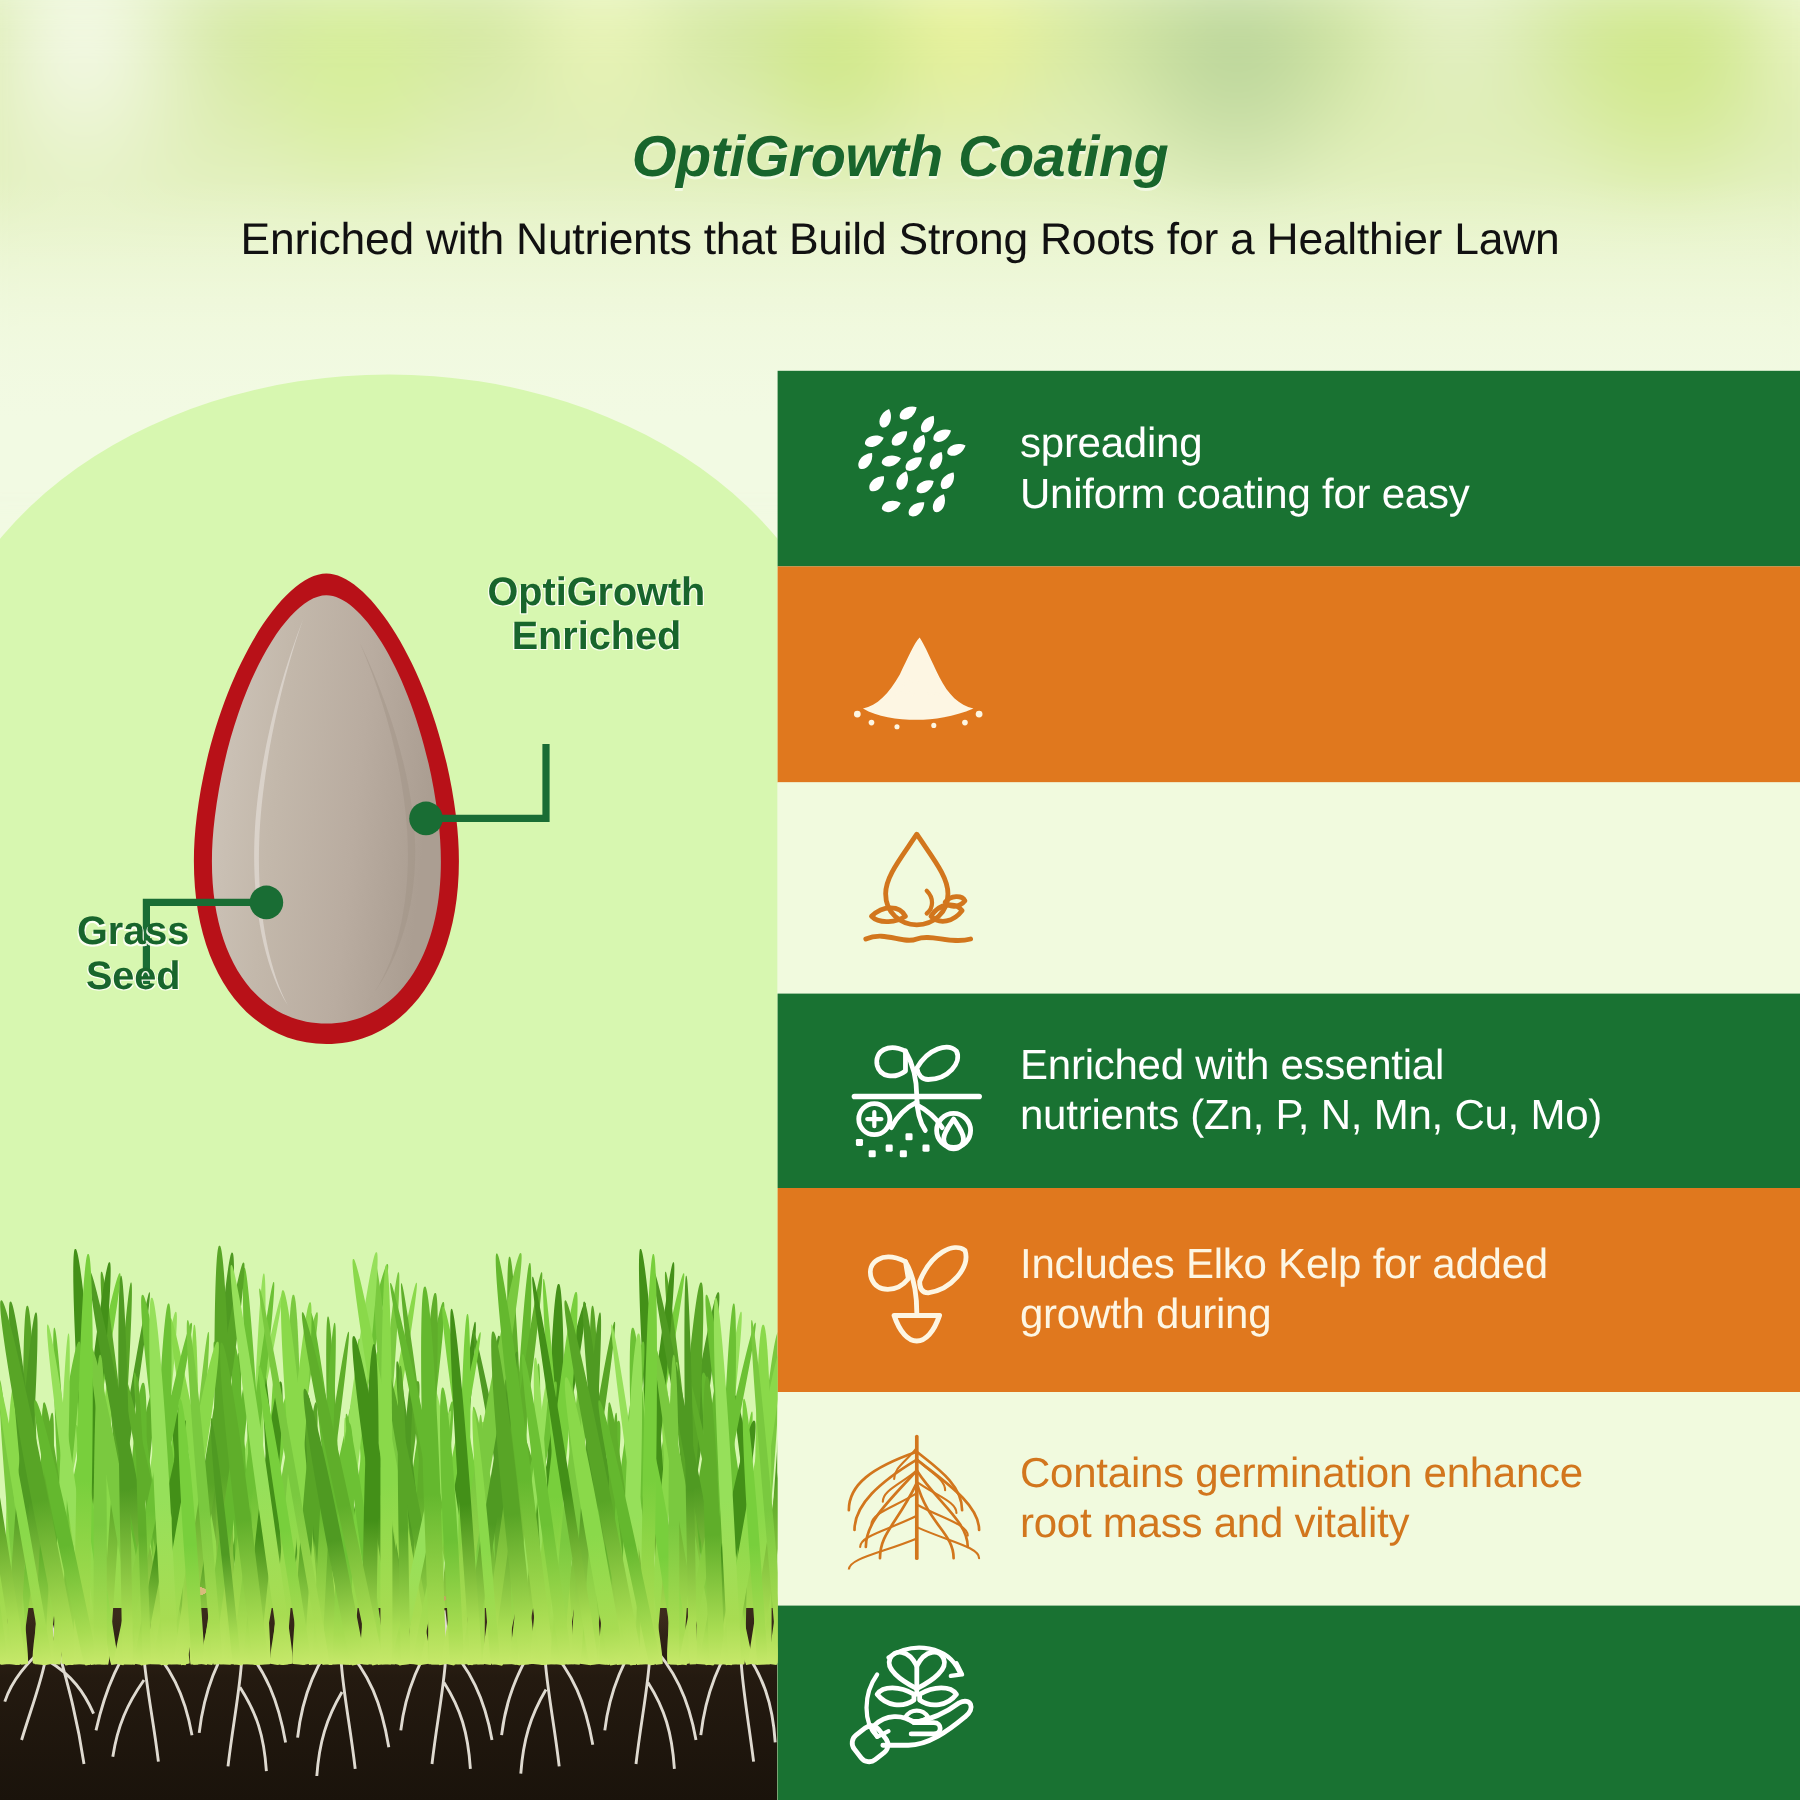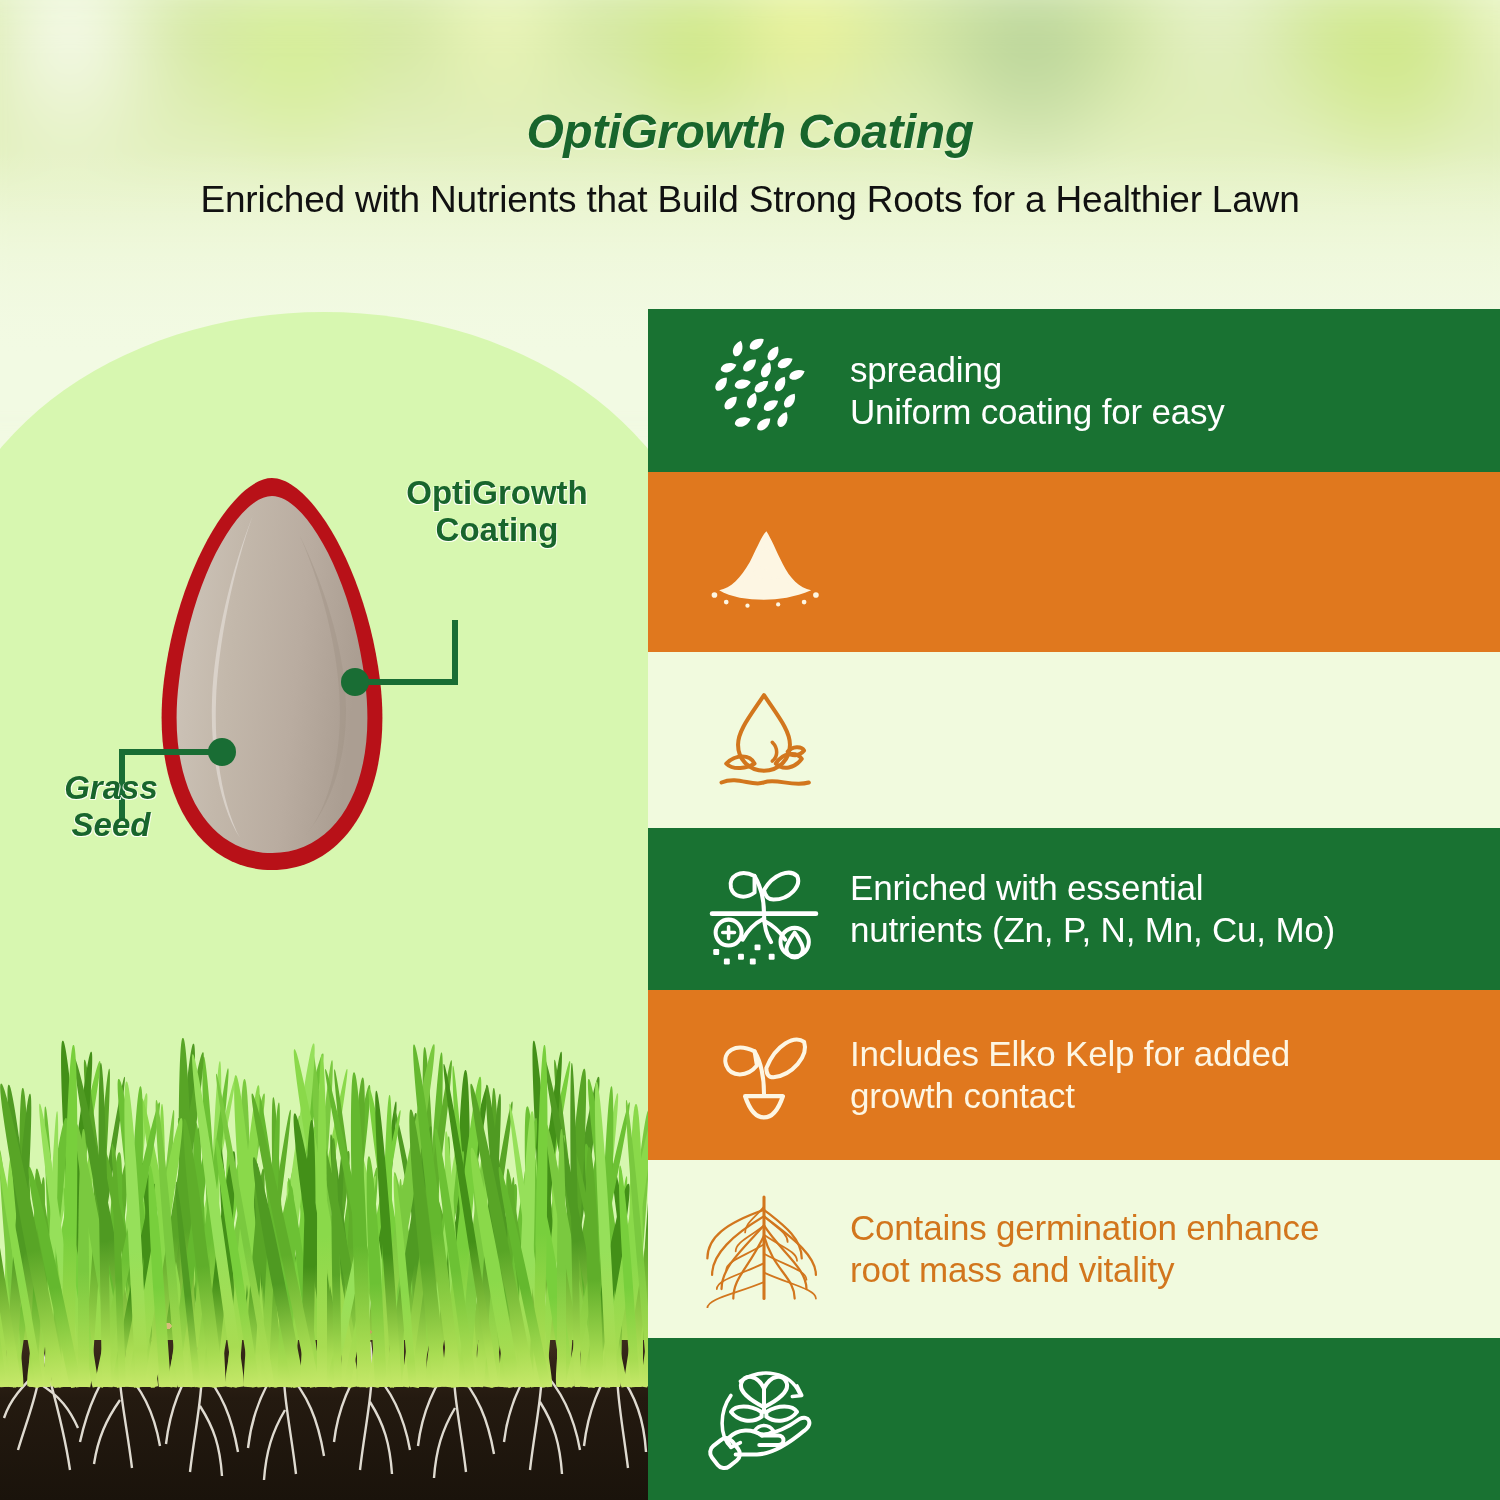--- a/index.html
+++ b/index.html
@@ -60,21 +60,21 @@
   }
   #seed-figure { position:absolute; left:0; top:0; width:648px; height:700px; }
   #labels { position:absolute; left:0; top:0; width:648px; height:700px; }
   .callout-label {
     position:absolute;
     font-size:33px; font-weight:bold; line-height:1.12;
     color:#18652c; text-align:center;
     text-shadow:1px 1px 0 rgba(255,255,245,.9), -1px 1px 0 rgba(255,255,245,.9);
   }
   #label-coating { left:372px; top:175px; width:250px; }
-  #label-seed    { left:36px;  top:470px; width:150px;font-style:italic; }
+  #label-seed    { left:36px;  top:458px; width:150px; }
 
   
   #grass-photo {
     position:absolute; left:0; bottom:0; width:648px; height:565px;
     overflow:hidden;
   }
   #grass-sky { position:absolute; left:0; top:0; width:648px; height:452px; background:#d7f7b0; }
   .blade {
     position:absolute; bottom:113px; transform-origin:50% 100%;
     border-radius:48% 48% 12% 12% / 60% 60% 6% 6%;
@@ -169,21 +169,21 @@
       <path d="M355 382 L 455 382 L 455 320"></path>
       <path d="M222 452 L 122 452 L 122 520"></path>
     </g>
     <circle cx="355" cy="382" r="14" fill="#196d34"></circle>
     <circle cx="222" cy="452" r="14" fill="#196d34"></circle>
   </svg>
 
   <div id="labels">
     <div id="label-coating" class="callout-label">
       <span>OptiGrowth</span><br>
-      <span>Coating</span>
+      <span>Enriched</span>
     </div>
     <div id="label-seed" class="callout-label">
       <span>Grass</span><br>
       <span>Seed</span>
     </div>
   </div>
 
   <div id="grass-photo">
     <div id="grass-sky"></div>
     <div id="blades">
@@ -511,21 +511,21 @@
       <div class="row-icon">
         <svg viewBox="0 0 100 100" width="118" height="118" fill="none" stroke="#fdf6e3" stroke-width="3.4" stroke-linecap="round" stroke-linejoin="round">
           <path d="M50 66 C 50 52 48 40 42 30"></path>
           <path d="M42 30 C 26 22 14 30 18 42 C 22 52 36 52 44 42 Z"></path>
           <path d="M52 44 C 60 24 76 16 84 22 C 88 34 74 50 58 52 C 54 52 52 49 52 44 Z"></path>
           <path d="M34 68 C 42 92 58 92 66 68 Z" stroke-width="3.6"></path>
         </svg>
       </div>
       <div class="row-text">
         <div>Includes Elko Kelp for added</div>
-        <div>growth contact</div>
+        <div>growth during</div>
       </div>
     </div>
     <div class="feature-row theme-cream" style="height: 178px;">
       <div class="row-icon">
         <svg viewBox="0 0 100 100" width="118" height="118" fill="none" stroke="#d2761d" stroke-width="3.4" stroke-linecap="round" stroke-linejoin="round">
           <path d="M50 6 C 50 30 50 60 50 92" stroke-width="2.6"></path>
           <path d="M50 16.8 C 18 28, 2 40, 2 58" stroke-width="1.9"></path>
           <path d="M50 22.3 C 24 38, 6 54, 6 72" stroke-width="1.9"></path>
           <path d="M50 30 C 30 52, 14 66, 14 84" stroke-width="1.9"></path>
           <path d="M50 38.800000000000004 C 36 68, 24 74, 24 92" stroke-width="1.9"></path>

